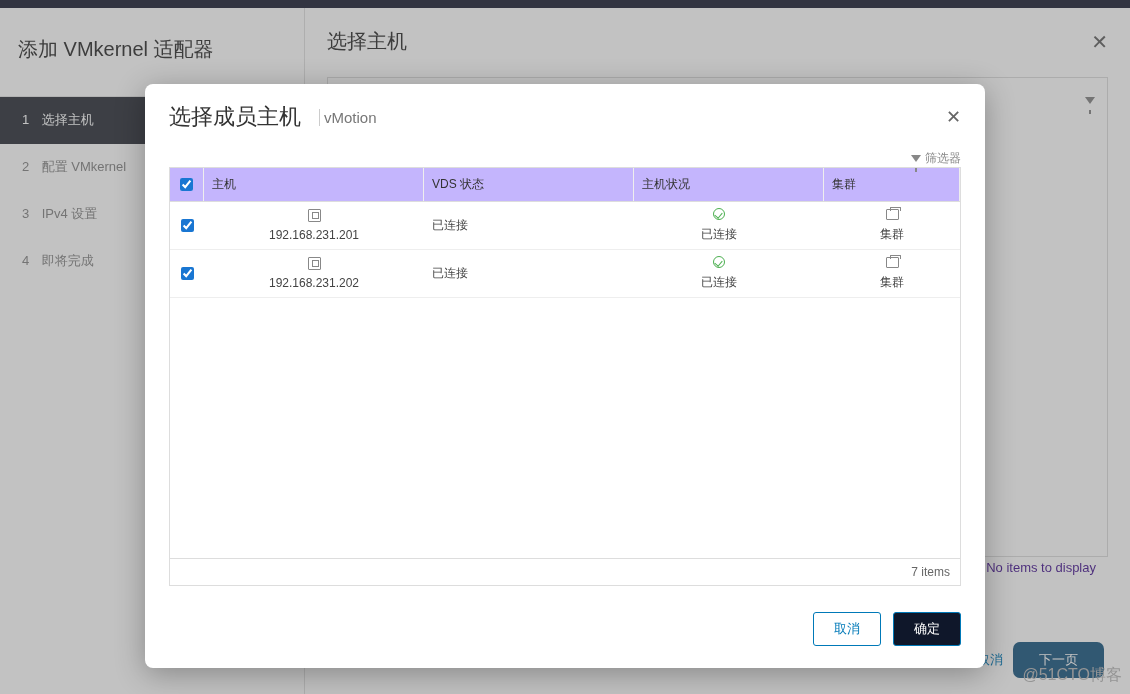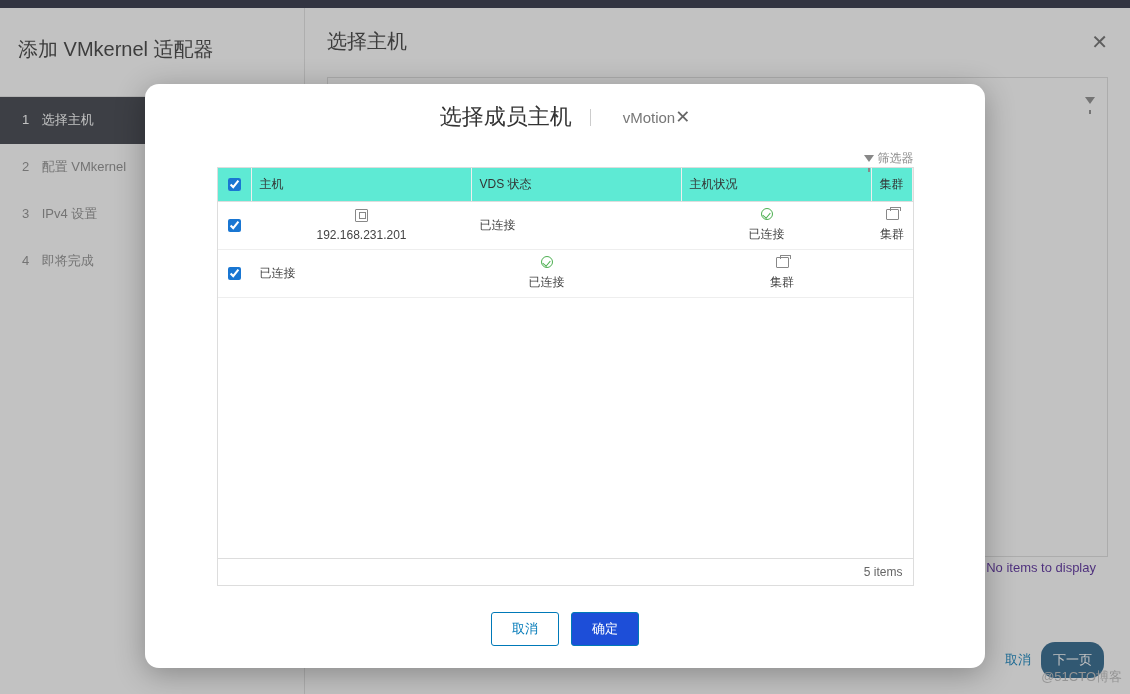--- a/index.html
+++ b/index.html
@@ -13,48 +13,48 @@
   .bg-step.active{background:#333740;color:#fff;border-left:4px solid #333740;}
   .bg-step .num{display:inline-block;width:16px;}
   .bg-main{flex:1;padding:20px 22px;}
   .bg-main-header{display:flex;justify-content:space-between;align-items:center;}
   .bg-main-title{font-size:20px;}
   .bg-close{font-size:20px;color:#666;cursor:pointer;}
   .bg-gridbox{border:1px solid #ddd;margin-top:22px;height:480px;display:flex;justify-content:flex-end;align-items:flex-start;padding:12px;color:#888;}
   .bg-filter-icon{color:#888;}
   .bg-footer{position:absolute;bottom:16px;right:26px;display:flex;gap:10px;align-items:center;}
   .bg-footer .lnk{color:#0079b8;font-size:13px;cursor:pointer;}
-  .bg-footer .btn-next{background:#0a4b78;color:#fff;padding:9px 12px;font-size:13px;border:none;border-radius:14px;opacity:.9;}
+  .bg-footer .btn-next{background:#0a4b78;color:#fff;padding:9px 26px;font-size:13px;border:none;border-radius:7px;opacity:.9;}
   .no-items{position:absolute;right:34px;top:560px;font-size:13px;color:#4c1d95;}
-  .watermark{position:absolute;right:8px;bottom:8px;color:#bbb;font-size:13px;}
+  .watermark{position:absolute;right:8px;bottom:8px;color:#bbb;font-size:16px;}
   
   .overlay{position:absolute;inset:0;background:rgba(80,80,80,0.35);display:flex;align-items:flex-start;justify-content:center;padding-top:84px;}
-  .modal{width:840px;background:#fff;border-radius:14px;box-shadow:0 6px 30px rgba(0,0,0,.3);display:flex;flex-direction:column;align-items:center;}
+  .modal{width:840px;background:#fff;border-radius:8px;box-shadow:0 6px 30px rgba(0,0,0,.3);display:flex;flex-direction:column;}
   .modal-header{display:flex;align-items:center;padding:18px 24px 12px;}
   .modal-title{font-size:22px;color:#333;}
-  .modal-sub{margin-left:18px;padding-left:32px;border-left:1px solid #ccc;color:#777;font-size:15px;}
+  .modal-sub{margin-left:18px;padding-left:4px;border-left:1px solid #ccc;color:#777;font-size:15px;}
   .modal-close{margin-left:auto;font-size:18px;color:#666;cursor:pointer;}
   .modal-body{padding:6px 24px 10px;}
   .filter-row{display:flex;justify-content:flex-end;align-items:center;font-size:12px;color:#888;gap:4px;}
   .grid{border:1px solid #ddd;}
-  .grid-head{display:flex;border-bottom:1px solid #ddd;background:#5eead4;font-size:12px;}
+  .grid-head{display:flex;border-bottom:1px solid #ddd;background:#c4b5fd;font-size:12px;}
   .grid-head .cell{padding:8px 8px;border-right:1px solid #eee;}
   .grid-row{display:flex;border-bottom:1px solid #eee;font-size:12px;color:#444;align-items:center;}
   .grid-row .cell{padding:6px 8px;flex-direction:column;}
   .col-chk{width:34px;display:flex;align-items:center;justify-content:center;}
   .col-host{width:220px;display:flex;align-items:center;gap:6px;}
   .col-state{width:190px;}
   .col-vds{width:210px;display:flex;align-items:center;gap:6px;}
   .col-cluster{flex:1;display:flex;align-items:center;gap:6px;}
   .grid-fill{height:260px;}
   .grid-footer{display:flex;justify-content:flex-end;padding:6px 10px;font-size:12px;color:#666;border-top:1px solid #ddd;}
   .modal-actions{display:flex;justify-content:flex-end;gap:12px;padding:16px 24px 22px;}
   .btn{font-size:13px;padding:7px 20px;border-radius:3px;cursor:pointer;}
   .btn-outline{background:#fff;color:#0079b8;border:1px solid #0079b8;}
-  .btn-primary{background:#1d4ed8;color:#fff;border:1px solid #0079b8;}
+  .btn-primary{background:#0f172a;color:#fff;border:1px solid #0079b8;}
   input[type=checkbox]{accent-color:#1976d2;width:13px;height:13px;}
   .ico-host{width:13px;height:13px;border:1px solid #888;border-radius:1px;position:relative;display:inline-block;}
   .ico-host::after{content:"";position:absolute;left:3px;top:2px;width:5px;height:5px;border:1px solid #888;}
   .ico-ok{width:12px;height:12px;border:1px solid #4caf50;border-radius:50%;display:inline-block;position:relative;}
   .ico-ok::after{content:"";position:absolute;left:2px;top:2px;width:4px;height:6px;border-right:1px solid #4caf50;border-bottom:1px solid #4caf50;transform:rotate(40deg);}
   .ico-cluster{width:13px;height:11px;border:1px solid #888;border-radius:1px;display:inline-block;position:relative;}
   .ico-cluster::before{content:"";position:absolute;left:3px;top:-3px;width:9px;height:3px;border:1px solid #888;border-bottom:none;border-radius:1px 1px 0 0;}
   .funnel{display:inline-block;width:0;height:0;border-left:5px solid transparent;border-right:5px solid transparent;border-top:7px solid #888;position:relative;}
   .funnel::after{content:"";position:absolute;left:-1px;top:6px;width:2px;height:4px;background:#888;}
 </style>
@@ -143,34 +143,38 @@
           <div class="cell col-cluster">
             <span class="ico-cluster"></span>
             <span>集群</span>
           </div>
         </div>
 
         <div class="grid-row">
           <div class="cell col-chk">
               <input type="checkbox" checked="" style="">
             </div>
+          <div class="cell col-host">
+            <span class="ico-host"></span>
+            <span>192.168.231.202</span>
+          </div>
           <div class="cell col-state">已连接</div>
           <div class="cell col-vds">
             <span class="ico-ok"></span>
             <span>已连接</span>
           </div>
           <div class="cell col-cluster">
             <span class="ico-cluster"></span>
             <span>集群</span>
           </div>
         </div>
 
         <div class="grid-fill"></div>
         <div class="grid-footer">
-          <span>5 items</span>
+          <span>7 items</span>
         </div>
       </div>
     </div>
     <div class="modal-actions">
       <button class="btn btn-outline">取消</button>
       <button class="btn btn-primary">确定</button>
     </div>
   </div>
 </div>
 

